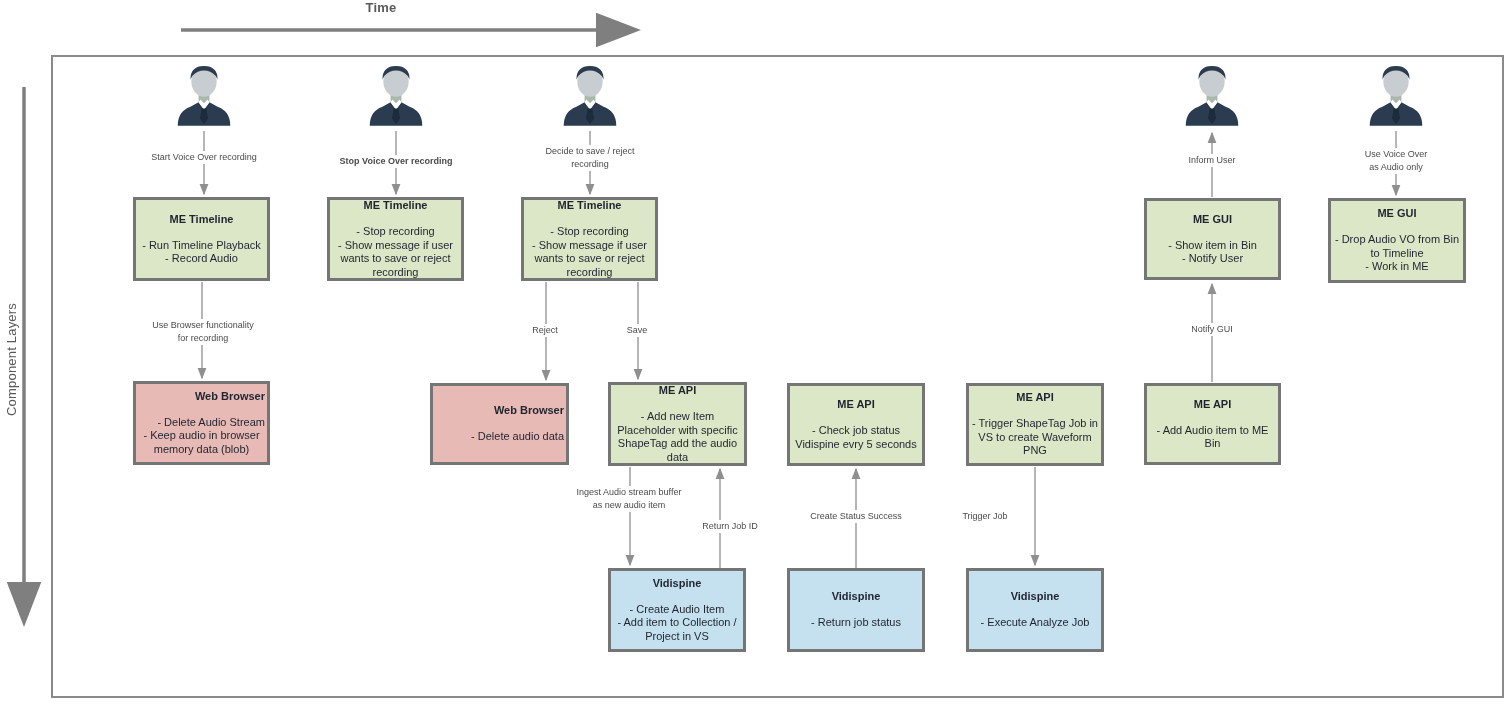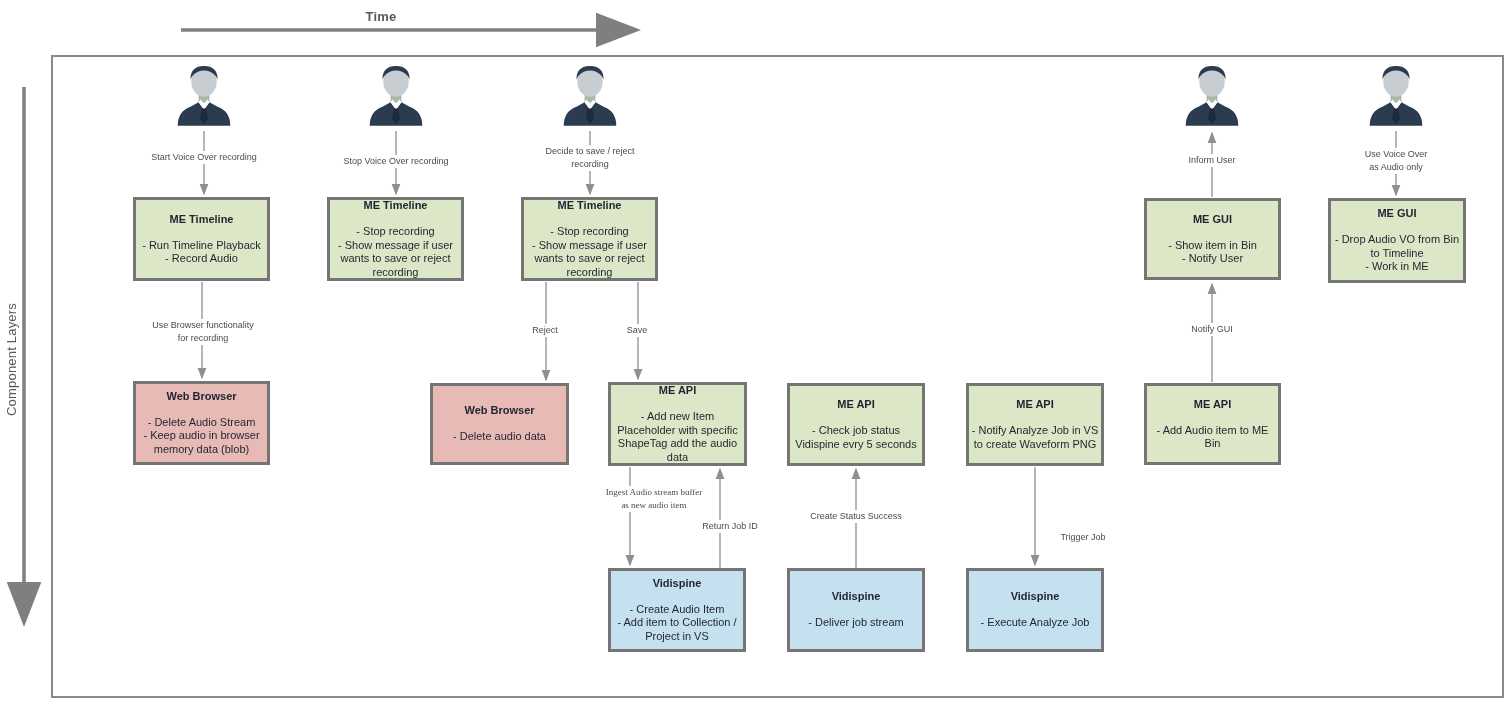--- a/index.html
+++ b/index.html
@@ -20,21 +20,21 @@
     white-space:nowrap;
   }
   .actor{position:absolute;z-index:2;}
   .node{
     position:absolute;box-sizing:border-box;z-index:2;
     border:3px solid var(--node-border);
     display:flex;flex-direction:column;justify-content:center;align-items:center;
     padding:3px 2px;text-align:center;color:var(--box-text);
   }
   .node.green{background:var(--green);}
-  .node.pink{background:var(--pink);}
+  .node.pink{background:var(--pink);align-items:flex-end;}
   .node.blue{background:var(--blue);align-items:center;}
   .box-title{font-size:11px;font-weight:700;line-height:13px;margin-bottom:13px;}
   .box-line{font-size:11px;line-height:13.5px;}
   .edge-label{
     position:absolute;z-index:3;width:220px;text-align:center;color:var(--label-text);
     font-size:9px;line-height:13px;pointer-events:none;
   }
   .edge-label .lbl-bg{background:#ffffff;padding:0 3px;display:inline-block;}
 </style>
 </head>
@@ -68,53 +68,53 @@
       <line x1="546" y1="282" x2="546" y2="380" stroke="#8f8f8f" stroke-width="1.3" marker-end="url(#ah)"></line>
       <line x1="638" y1="282" x2="638" y2="379" stroke="#8f8f8f" stroke-width="1.3" marker-end="url(#ah)"></line>
       <line x1="630" y1="467" x2="630" y2="565" stroke="#8f8f8f" stroke-width="1.3" marker-end="url(#ah)"></line>
       <line x1="720" y1="568" x2="720" y2="469" stroke="#8f8f8f" stroke-width="1.3" marker-end="url(#ah)"></line>
       <line x1="856" y1="568" x2="856" y2="469" stroke="#8f8f8f" stroke-width="1.3" marker-end="url(#ah)"></line>
       <line x1="1035" y1="467" x2="1035" y2="565" stroke="#8f8f8f" stroke-width="1.3" marker-end="url(#ah)"></line>
       <line x1="1212" y1="382" x2="1212" y2="284" stroke="#8f8f8f" stroke-width="1.3" marker-end="url(#ah)"></line>
       <line x1="1212" y1="197" x2="1212" y2="133" stroke="#8f8f8f" stroke-width="1.3" marker-end="url(#ah)"></line>
       <line x1="1396" y1="131" x2="1396" y2="195" stroke="#8f8f8f" stroke-width="1.3" marker-end="url(#ah)"></line>
     </svg>
-  <div class="axis-label" id="time-label" style="left: 321px; top: 9px; width: 120px;">Time</div>
+  <div class="axis-label" id="time-label" style="left: 321px; top: 0; width: 120px;">Time</div>
   <div class="axis-label" id="layers-label" style="left: -79px; top: 352px; width: 180px;">Component Layers</div>
 <div class="edge-label" style="left: 94px; top: 151px;">
       <div><span class="lbl-bg">Start Voice Over recording</span></div>
     </div>
-    <div class="edge-label" style="left: 286px; top: 155px;">
+    <div class="edge-label" style="left: 286px; top: 155px; font-weight: bold;">
       <div><span class="lbl-bg">Stop Voice Over recording</span></div>
     </div>
     <div class="edge-label" style="left: 93px; top: 319px;">
       <div><span class="lbl-bg">Use Browser functionality</span></div>
       <div><span class="lbl-bg">for recording</span></div>
     </div>
     <div class="edge-label" style="left: 480px; top: 145px;">
       <div><span class="lbl-bg">Decide to save / reject</span></div>
       <div><span class="lbl-bg">recording</span></div>
     </div>
     <div class="edge-label" style="left: 435px; top: 324px;">
       <div><span class="lbl-bg">Reject</span></div>
     </div>
     <div class="edge-label" style="left: 527px; top: 324px;">
       <div><span class="lbl-bg">Save</span></div>
     </div>
-    <div class="edge-label" style="left: 544px; top: 486px; font-family: Liberation Serif, serif;">
+    <div class="edge-label" style="left: 519px; top: 486px;">
       <div><span class="lbl-bg">Ingest Audio stream buffer</span></div>
       <div><span class="lbl-bg">as new audio item</span></div>
     </div>
     <div class="edge-label" style="left: 620px; top: 520px;">
       <div><span class="lbl-bg">Return Job ID</span></div>
     </div>
     <div class="edge-label" style="left: 746px; top: 510px;">
       <div><span class="lbl-bg">Create Status Success</span></div>
     </div>
-    <div class="edge-label" style="left: 973px; top: 510px; margin-top: 21px;">
+    <div class="edge-label" style="left: 875px; top: 510px;">
       <div><span class="lbl-bg">Trigger Job</span></div>
     </div>
     <div class="edge-label" style="left: 1102px; top: 323px;">
       <div><span class="lbl-bg">Notify GUI</span></div>
     </div>
     <div class="edge-label" style="left: 1102px; top: 154px;">
       <div><span class="lbl-bg">Inform User</span></div>
     </div>
     <div class="edge-label" style="left: 1286px; top: 148px;">
       <div><span class="lbl-bg">Use Voice Over</span></div>
@@ -162,21 +162,21 @@
     <div class="node green" style="left: 608px; top: 382px; width: 139px; height: 84px;">
       <div class="box-title">ME API</div>
       <div class="box-line">- Add new Item Placeholder with specific ShapeTag  add the audio data</div>
     </div>
     <div class="node green" style="left: 787px; top: 383px; width: 138px; height: 83px;">
       <div class="box-title">ME API</div>
       <div class="box-line">- Check job status Vidispine evry 5 seconds</div>
     </div>
     <div class="node green" style="left: 966px; top: 383px; width: 138px; height: 83px;">
       <div class="box-title">ME API</div>
-      <div class="box-line">- Notify Analyze Job in VS to create Waveform PNG</div>
+      <div class="box-line">- Trigger ShapeTag Job in VS to create Waveform PNG</div>
     </div>
     <div class="node green" style="left: 1144px; top: 383px; width: 137px; height: 82px;">
       <div class="box-title">ME API</div>
       <div class="box-line">- Add Audio item to ME Bin</div>
     </div>
     <div class="node green" style="left: 1144px; top: 198px; width: 137px; height: 82px;">
       <div class="box-title">ME GUI</div>
       <div class="box-line">- Show item in Bin</div>
       <div class="box-line">- Notify User</div>
     </div>
@@ -185,19 +185,19 @@
       <div class="box-line">- Drop Audio VO from Bin to Timeline</div>
       <div class="box-line">- Work in ME</div>
     </div>
     <div class="node blue" style="left: 608px; top: 568px; width: 138px; height: 84px;">
       <div class="box-title">Vidispine</div>
       <div class="box-line">- Create Audio Item</div>
       <div class="box-line">- Add item to Collection / Project in VS</div>
     </div>
     <div class="node blue" style="left: 787px; top: 568px; width: 138px; height: 84px;">
       <div class="box-title">Vidispine</div>
-      <div class="box-line">- Deliver job stream</div>
+      <div class="box-line">- Return job status</div>
     </div>
     <div class="node blue" style="left: 966px; top: 568px; width: 138px; height: 84px;">
       <div class="box-title">Vidispine</div>
       <div class="box-line">- Execute Analyze Job</div>
     </div>
   </div>
 
 </body></html>

